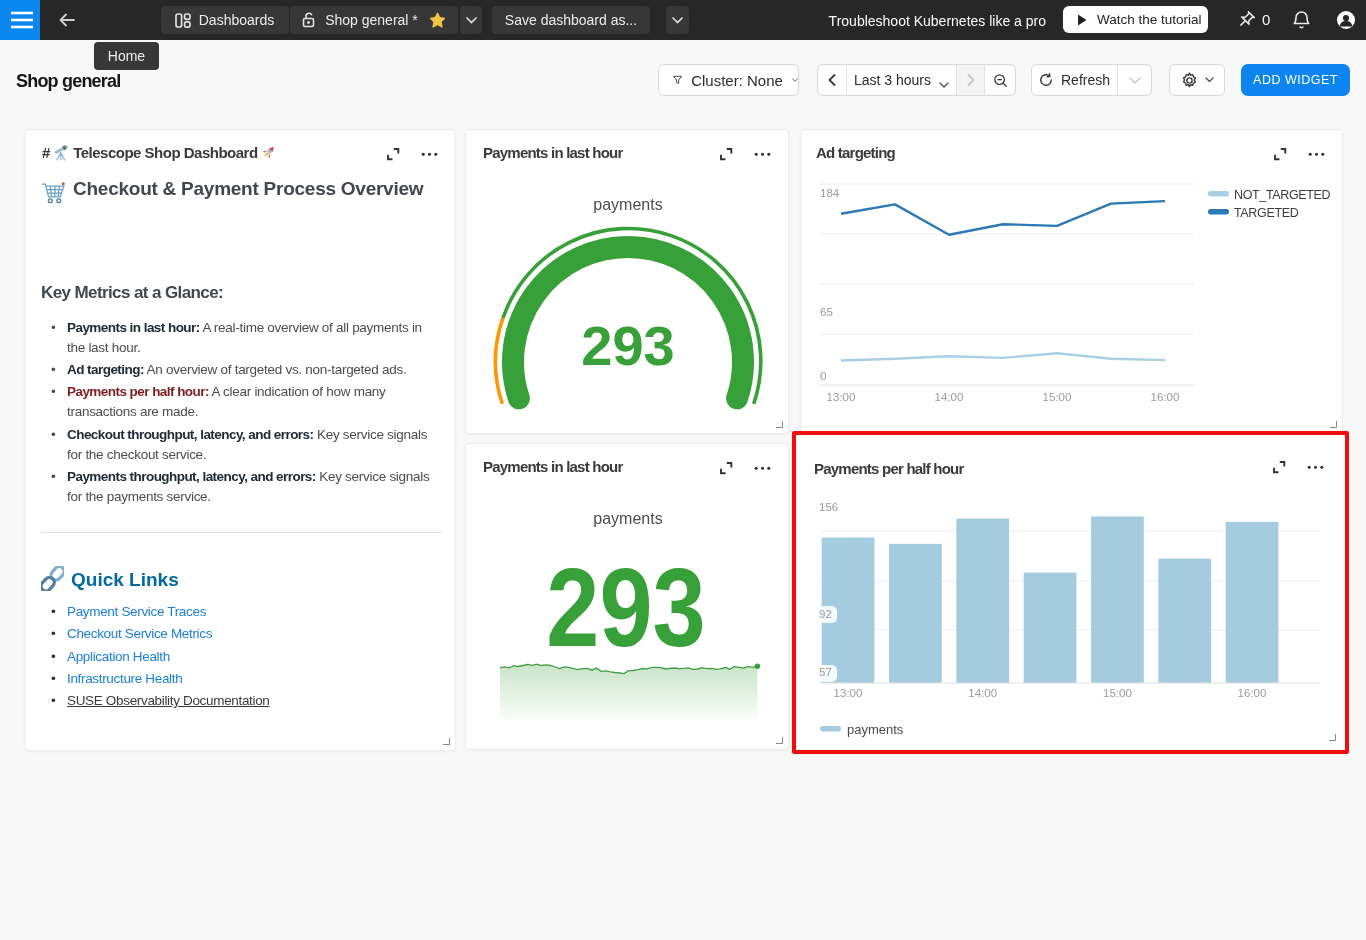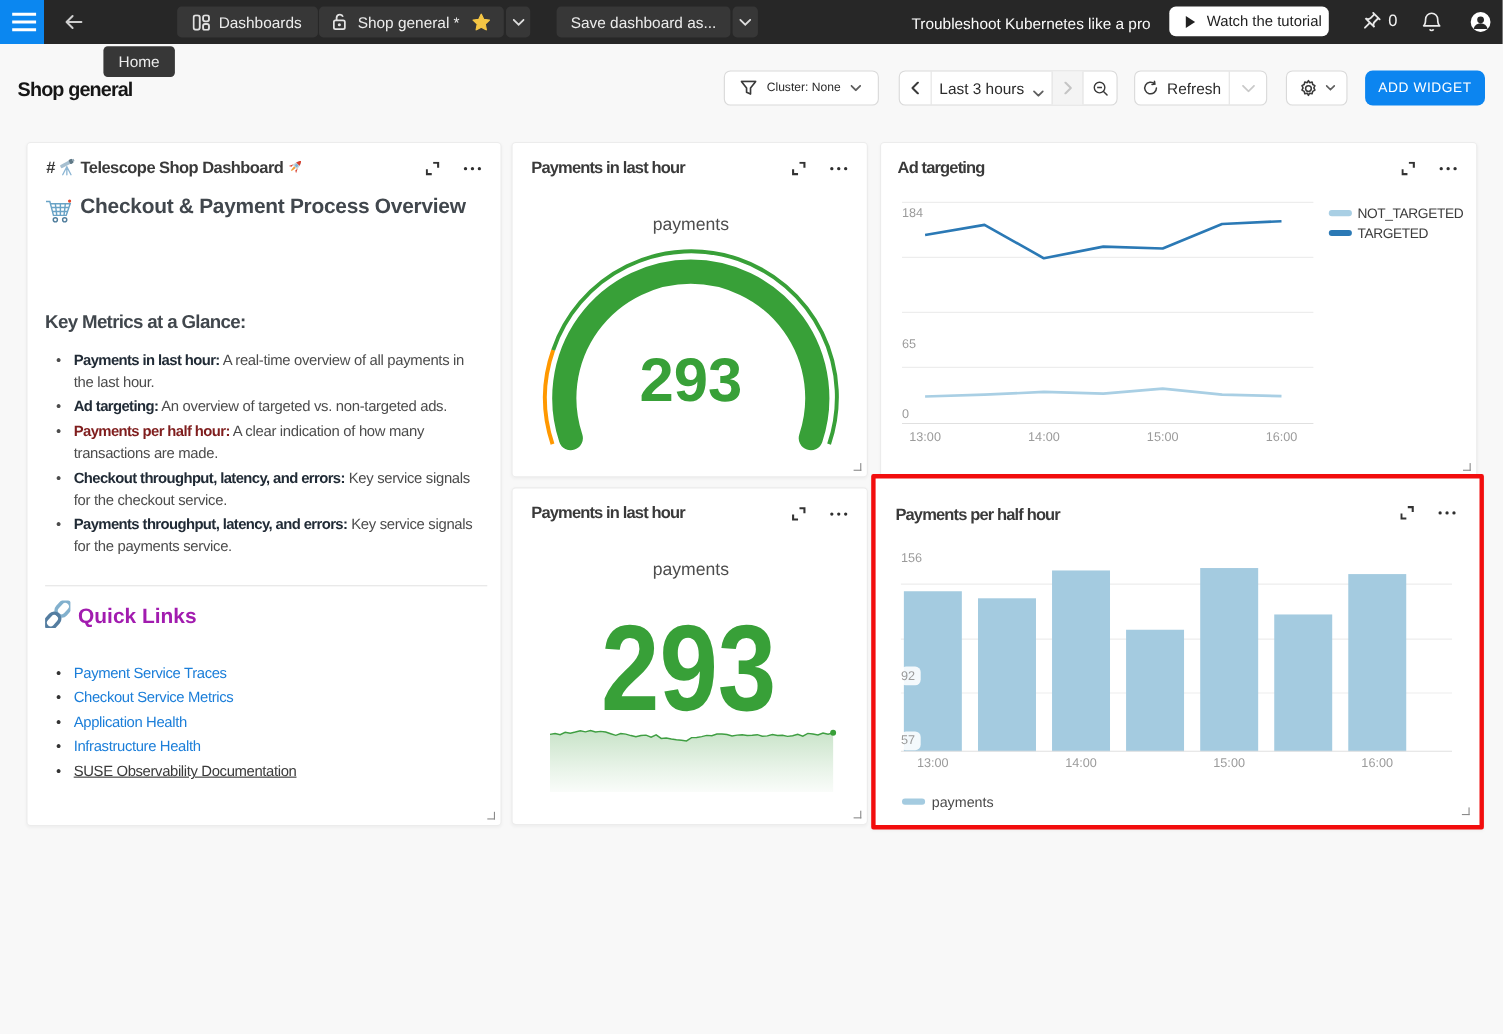--- a/index.html
+++ b/index.html
@@ -58,21 +58,21 @@
     Shop general *
     <svg width="17" height="16" viewBox="0 0 17 16" style="margin-left:11px">
         <path d="M8.5 0.8 L10.8 5.6 L16 6.3 L12.2 10 L13.2 15.2 L8.5 12.7 L3.8 15.2 L4.8 10 L1 6.3 L6.2 5.6 Z" fill="#f5c644" stroke="#f5c644" stroke-width="1" stroke-linejoin="round"></path>
       </svg>
   </div>
   <div class="navbtn" style="left:460px;width:22px;">
       <svg width="11" height="7" viewBox="0 0 11 7">
         <path d="M1 1 L5.5 5.5 L10 1" stroke="#dcdcdc" stroke-width="1.7" fill="none" stroke-linecap="round"></path>
       </svg>
     </div>
-  <div class="navbtn" style="left:506px;width:158px;">Save dashboard as...</div>
+  <div class="navbtn" style="left:492px;width:158px;">Save dashboard as...</div>
   <div class="navbtn" style="left:666px;width:23px;">
       <svg width="11" height="7" viewBox="0 0 11 7">
         <path d="M1 1 L5.5 5.5 L10 1" stroke="#dcdcdc" stroke-width="1.7" fill="none" stroke-linecap="round"></path>
       </svg>
     </div>
   <div style="position:absolute;right:320px;top:13px;white-space:nowrap;color:#fbfbfb;font-size:14px;">Troubleshoot Kubernetes like a pro</div>
   <div style="position:absolute;left:1063px;top:6px;width:145px;height:27px;background:#fff;border-radius:6px;display:flex;align-items:center;color:#212121;font-size:14px;">
     <svg width="10" height="12" viewBox="0 0 10 12" style="margin:0 10px 0 14px">
         <path d="M1 0.5 L9.5 6 L1 11.5 Z" fill="#212121"></path>
       </svg>
@@ -90,21 +90,21 @@
     </svg>
   <svg class="navicon" style="left:1336px;top:10px" width="20" height="20" viewBox="0 0 20 20">
       <circle cx="10" cy="10" r="9" fill="#fff"></circle>
       <circle cx="10" cy="8" r="3.1" fill="#272727"></circle>
       <path d="M3.6 16.4 a6.5 6.5 0 0 1 12.8 0" fill="#272727"></path>
       <circle cx="10" cy="10" r="9" fill="none" stroke="#272727" stroke-width="0"></circle>
     </svg>
 </div>
 
 <div id="pagetitle">Shop general</div>
-<div class="tbtn" style="left:658px;width:141px;white-space:nowrap;font-size:11px;">
+<div class="tbtn" style="left:658px;width:141px;white-space:nowrap;font-size:15px;">
   <svg width="15" height="14" viewBox="0 0 15 14" style="margin:0 9px 0 14px">
       <path d="M1 1 H14 L9.3 7 V12.5 L5.7 10.8 V7 Z" fill="none" stroke="#3a3a3a" stroke-width="1.5" stroke-linejoin="round"></path>
     </svg>
   Cluster: None
   <svg width="10" height="6" viewBox="0 0 10 6" style="margin-left:9px">
       <path d="M1 1 L5 5 L9 1" stroke="#5f5f5f" stroke-width="1.6" fill="none" stroke-linecap="round"></path>
     </svg>
 </div>
 <div class="tbtn" style="left:817px;width:199px;padding:0;">
   <div style="width:29px;height:100%;display:flex;align-items:center;justify-content:center;border-right:1px solid #e3e3e3;">
@@ -205,21 +205,21 @@
   <div class="abs md" style="left:16px;top:187.5px;font-size:13.5px;line-height:20.1px;color:#4c4c4c;white-space:nowrap;">
     <div style="position:relative;padding-left:26px;margin-bottom:2.2px;"><span style="position:absolute;left:10px;">•</span><b style="color:#212b36">Payments in last hour:</b> A real-time overview of all payments in<br>the last hour.</div>
     <div style="position:relative;padding-left:26px;margin-bottom:2.2px;"><span style="position:absolute;left:10px;">•</span><b style="color:#212b36">Ad targeting:</b> An overview of targeted vs. non-targeted ads.</div>
     <div style="position:relative;padding-left:26px;margin-bottom:2.2px;"><span style="position:absolute;left:10px;">•</span><b style="color:#7f1d1d">Payments per half hour:</b> A clear indication of how many<br>transactions are made.</div>
     <div style="position:relative;padding-left:26px;margin-bottom:2.2px;"><span style="position:absolute;left:10px;">•</span><b style="color:#212b36">Checkout throughput, latency, and errors:</b> Key service signals<br>for the checkout service.</div>
     <div style="position:relative;padding-left:26px;"><span style="position:absolute;left:10px;">•</span><b style="color:#212b36">Payments throughput, latency, and errors:</b> Key service signals<br>for the payments service.</div>
   </div>
 
   <div class="abs" style="left:16px;top:402px;width:402px;height:0;border-top:1px solid #e4e4e4;"></div>
 
-  <div class="abs" style="left:16px;top:416px;font-size:19px;font-weight:700;color:#a21caf;">
+  <div class="abs" style="left:16px;top:436px;font-size:19px;font-weight:700;color:#0369a1;">
     <svg width="23" height="25" viewBox="0 0 23 25" style="vertical-align:-5px;margin-right:7px">
         <g transform="rotate(42 11.5 12.5)">
           <rect x="6.9" y="-2.2" width="9.8" height="14.8" rx="4.9" fill="none" stroke="#82b0cd" stroke-width="3.2"></rect>
           <rect x="6.9" y="12.6" width="9.8" height="14.8" rx="4.9" fill="none" stroke="#547da0" stroke-width="3.2"></rect>
         </g>
       </svg>Quick Links</div>
 
   <div class="abs" style="left:16px;top:471px;font-size:13.5px;line-height:22.3px;color:#1b7ed9;letter-spacing:-0.33px;">
     <div style="position:relative;padding-left:26px;"><span style="position:absolute;left:10px;color:#333;">•</span>Payment Service Traces</div>
     <div style="position:relative;padding-left:26px;"><span style="position:absolute;left:10px;color:#333;">•</span>Checkout Service Metrics</div>

